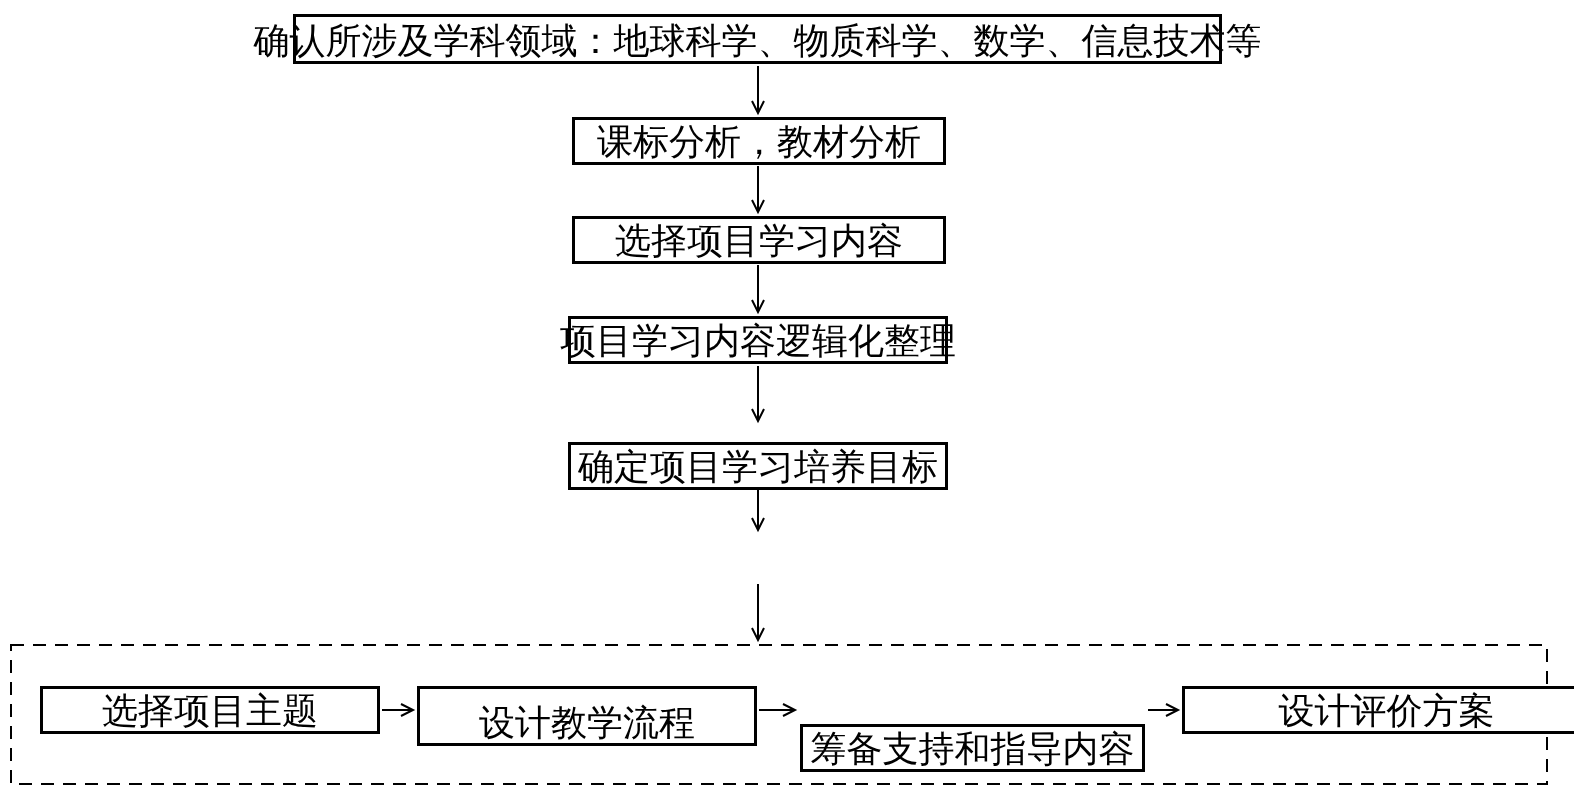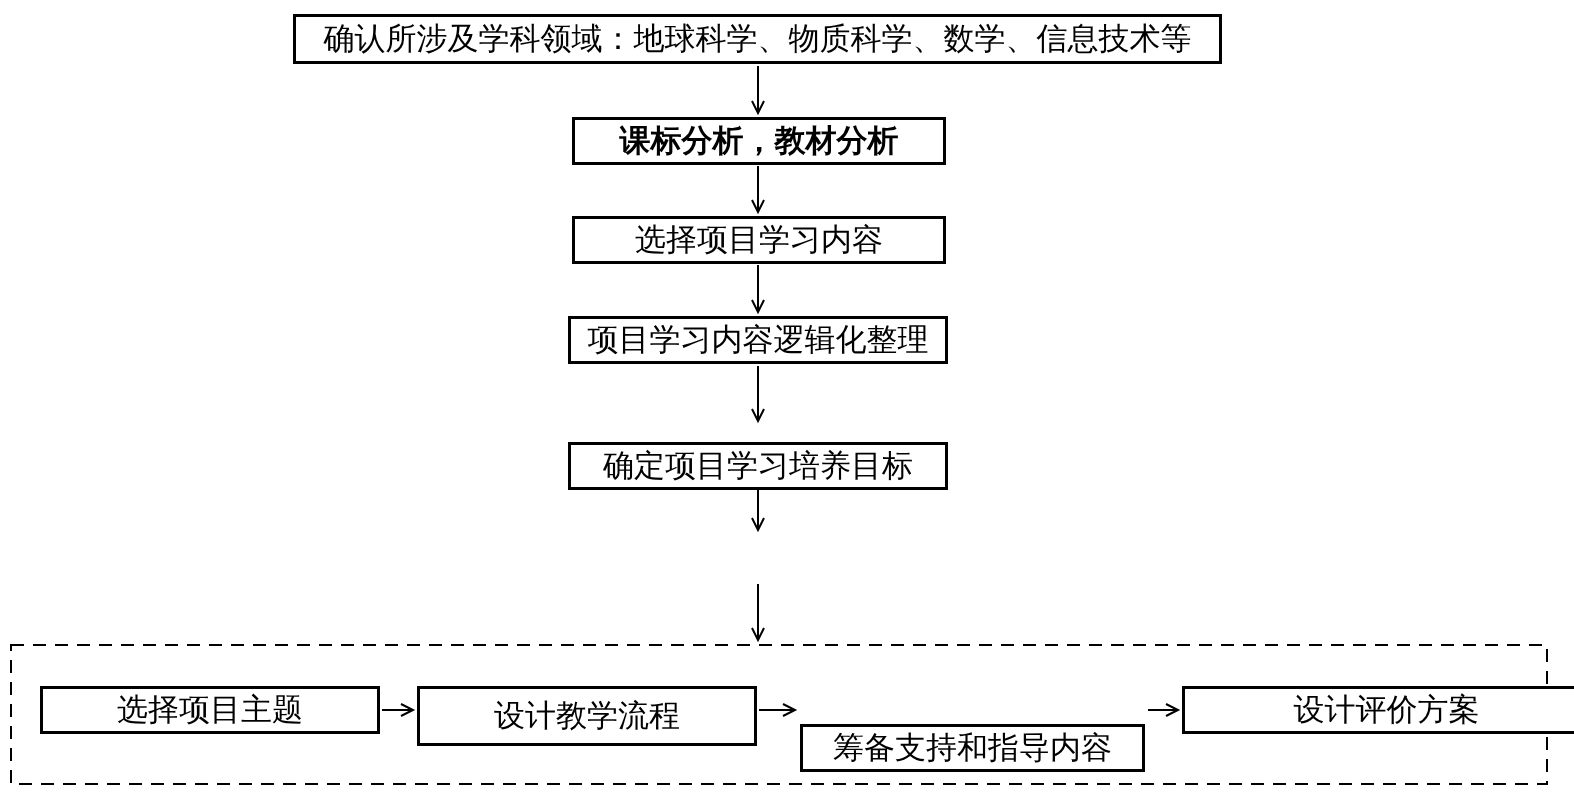--- a/index.html
+++ b/index.html
@@ -34,24 +34,24 @@
     fill:none;
     stroke:var(--stroke);
     stroke-width:2;
   }
   .node{
     position:absolute;
     box-sizing:border-box;
     border:3px solid var(--stroke);
     background:var(--bg);
     display:flex;
-    align-items:center;
+    align-items:flex-end;
     justify-content:center;
     text-align:center;
-    font-size:31px;
+    font-size:36px;
     line-height:1.15;
     white-space:nowrap;
     color:var(--text);
   }
 </style>
 </head>
 <body>
 
 <div class="canvas">
 
@@ -73,21 +73,21 @@
 
     <line x1="382" y1="710" x2="413" y2="710" marker-end="url(#arrowV)"></line>
     <line x1="759" y1="710" x2="795" y2="710" marker-end="url(#arrowV)"></line>
     <line x1="1148" y1="710" x2="1178" y2="710" marker-end="url(#arrowV)"></line>
   </svg>
 
   <div class="node" style="left:293px;top:14px;width:929px;height:50px;">
     <span>确认所涉及学科领域：地球科学、物质科学、数学、信息技术等</span>
   </div>
 
-  <div class="node" style="left:572px;top:117px;width:374px;height:48px;font-weight:bold;">
+  <div class="node" style="left:572px;top:117px;width:374px;height:48px;">
     <span>课标分析，教材分析</span>
   </div>
 
   <div class="node" style="left:568px;top:316px;width:380px;height:48px;">
     <span>项目学习内容逻辑化整理</span>
   </div>
 
   <div class="node" style="left:572px;top:216px;width:374px;height:48px;">
     <span>选择项目学习内容</span>
   </div>

